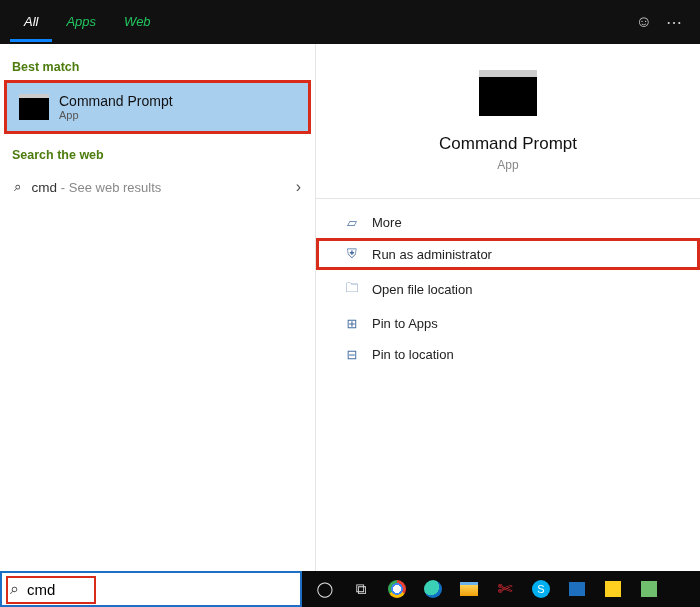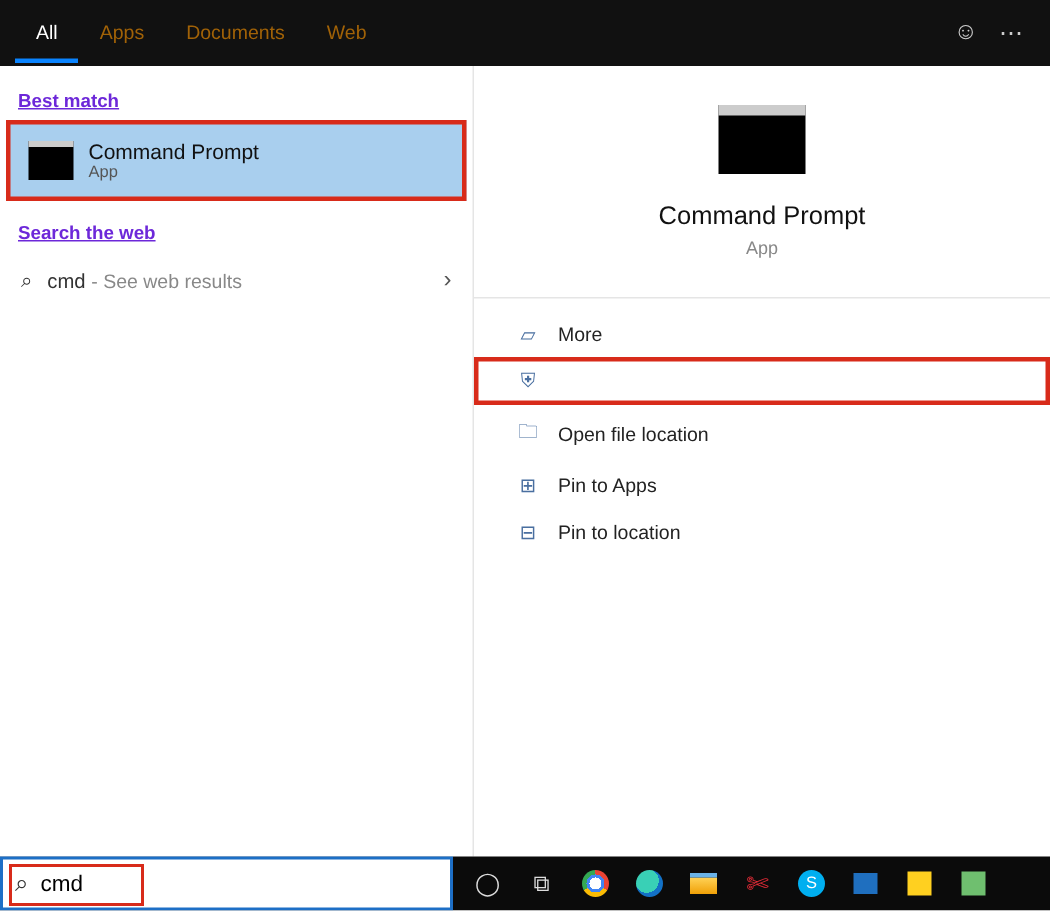--- a/index.html
+++ b/index.html
@@ -1,31 +1,31 @@
 <!DOCTYPE html>
 <html><head>
 <meta charset="utf-8">
 <style>
   * { box-sizing: border-box; margin: 0; padding: 0; font-family: "Segoe UI", sans-serif; }
   body { width: 700px; height: 607px; overflow: hidden; background: #fff; position: relative; }
 
   
   .topbar { background: #111; height: 44px; display: flex; align-items: center; padding: 0 10px; color: #bbb; font-size: 13px; }
-  .tabs { display: flex; gap: 0; }
-  .tab { padding: 12px 14px 10px; cursor: pointer; color: #a16207; }
+  .tabs { display: flex; gap: 0; font-style: italic; }
+  .tab { padding: 12px 14px 10px; cursor: pointer; color: #22c55e; }
   .tab.active { color: #fff; border-bottom: 3px solid #0a84ff; }
   .topbar-spacer { flex: 1; }
   .topbar-icons { display: flex; gap: 14px; align-items: center; padding-right: 8px; color: #ccc; font-size: 16px; }
   .more-caret { margin-left: 4px; font-size: 9px; }
 
   .content { display: flex; height: calc(100% - 44px - 36px); }
   .left-pane { width: 315px; background: #fff; padding-top: 8px; }
   .right-pane { flex: 1; background: #fff; border-left: 1px solid #e5e5e5; display: flex; flex-direction: column; align-items: stretch; }
 
-  .section-label { font-size: 12.5px; font-weight: 600; padding: 8px 12px 6px; color: #6d28d9; text-decoration: underline; }
+  .section-label { font-size: 12.5px; font-weight: 600; padding: 8px 12px 6px; color: #4d7c0f; }
 
   .best-match {
     display: flex; align-items: center; gap: 10px; padding: 10px 12px;
     background: #a9cfee; border: 3px solid #d82b1a; margin: 0 4px 6px 4px;
   }
   .cmd-thumb { width: 30px; height: 26px; background: #000; position: relative; }
   .cmd-thumb::after { content: ""; position: absolute; top: 0; left: 0; right: 0; height: 4px; background: #ccc; }
   .bm-text { display: flex; flex-direction: column; }
   .bm-title { font-size: 14px; color: #111; }
   .bm-sub { font-size: 11px; color: #555; }
@@ -58,21 +58,20 @@
   .tb-icon { width: 34px; height: 36px; display:flex; align-items:center; justify-content:center; color:#ddd; font-size:15px; cursor:pointer; }
   .circ { width:18px; height:18px; border-radius:50%; display:inline-block; }
 </style>
 </head>
 <body>
 
 <div class="topbar">
   <div class="tabs">
     <div class="tab active">All</div>
     <div class="tab">Apps</div>
-    <div class="tab">Documents</div>
     <div class="tab">Web</div>
   </div>
   <div class="topbar-spacer"></div>
   <div class="topbar-icons">
     <span>☺</span>
     <span>⋯</span>
   </div>
 </div>
 
 <div class="content">
@@ -107,20 +106,21 @@
       <div class="detail-sub">App</div>
     </div>
     <div class="actions-divider"></div>
     <div class="actions">
       <div class="action-row">
         <span class="aicon">▱</span>
         <span>More</span>
       </div>
       <div class="action-row highlight">
         <span class="aicon">⛨</span>
+        <span>Run as administrator</span>
       </div>
       <div class="action-row">
         <span class="aicon">🗀</span>
         <span>Open file location</span>
       </div>
       <div class="action-row">
         <span class="aicon">⊞</span>
         <span>Pin to Apps</span>
       </div>
       <div class="action-row">

